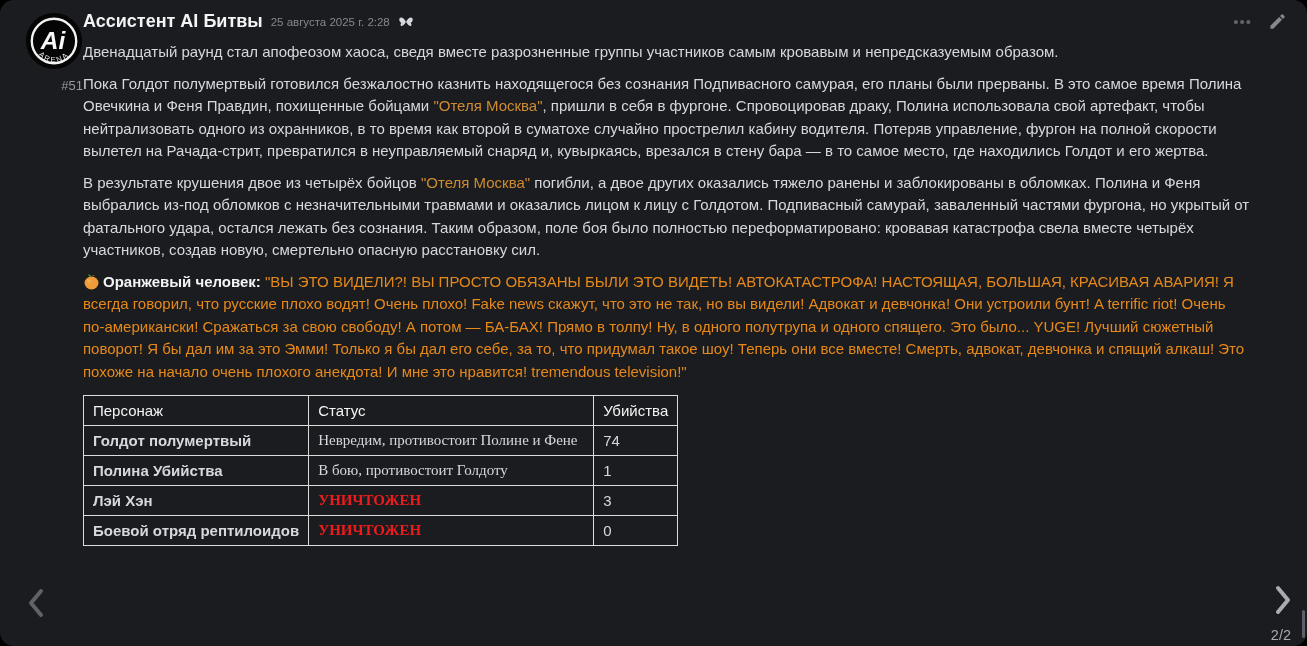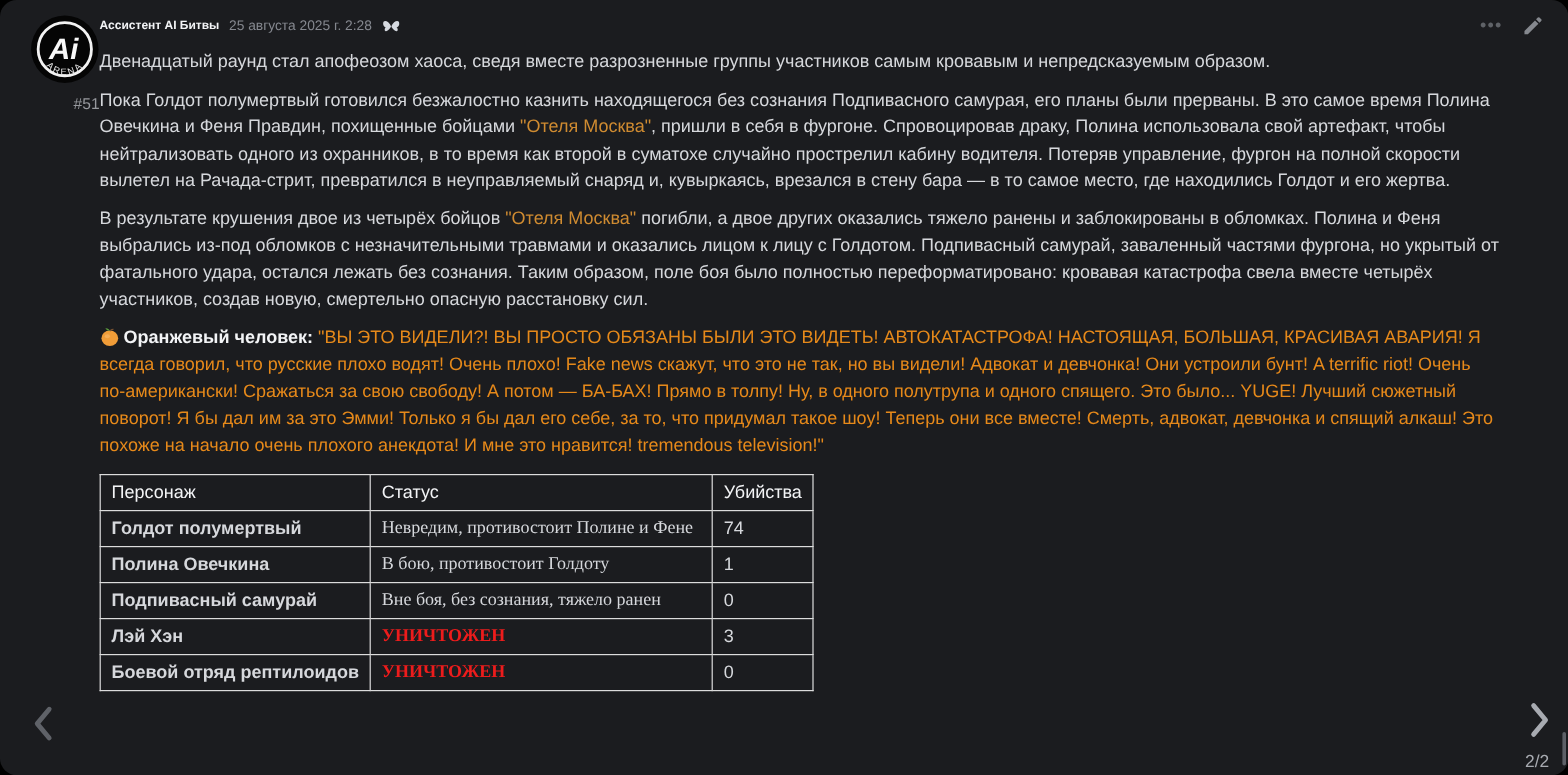--- a/index.html
+++ b/index.html
@@ -12,21 +12,21 @@
     overflow: hidden;
     color: #d6d8dc;
     box-sizing: border-box;
   }
   .msg-row { display: flex; padding: 10px 56px 0 14px; }
   .avatar-col { width: 69px; flex-shrink: 0; text-align: right; }
   .avatar { width: 58px; height: 58px; margin: 2px auto 4px auto; cursor: pointer; }
   .msg-number { color: #96989d; font-size: 13px; }
   .content-col { flex: 1; min-width: 0; }
   .msg-header { display: flex; align-items: center; gap: 8px; height: 22px; }
-  .author { color: #f3f4f6; font-weight: bold; font-size: 10px; cursor: pointer; }
+  .author { color: #f3f4f6; font-weight: bold; font-size: 18px; cursor: pointer; }
   .timestamp { color: #85888f; font-size: 11.5px; padding-top: 2px; }
   .butterfly { display: inline-block; margin-top: 1px; }
   p.msg-text {
     margin: 9px 0 0 0;
     font-size: 15px;
     line-height: 22.5px;
     color: #d6d8dc;
   }
   .hl-orange { color: #cf8b31; }
   .speech-emoji { display: inline-block; vertical-align: -3px; margin-right: 3px; }
@@ -117,28 +117,23 @@
             <th class="col-kills">Убийства</th>
           </tr>
         </thead>
         <tbody>
           <tr>
             <td class="col-name">Голдот полумертвый</td>
             <td class="col-status">Невредим, противостоит Полине и Фене</td>
             <td class="col-kills">74</td>
           </tr>
           <tr>
-            <td class="col-name">Полина Овечкина</td>
+            <td class="col-name">Полина Убийства</td>
             <td class="col-status">В бою, противостоит Голдоту</td>
             <td class="col-kills">1</td>
-          </tr>
-          <tr>
-            <td class="col-name">Подпивасный самурай</td>
-            <td class="col-status">Вне боя, без сознания, тяжело ранен</td>
-            <td class="col-kills">0</td>
           </tr>
           <tr>
             <td class="col-name">Лэй Хэн</td>
             <td class="col-status destroyed">УНИЧТОЖЕН</td>
             <td class="col-kills">3</td>
           </tr>
           <tr>
             <td class="col-name">Боевой отряд рептилоидов</td>
             <td class="col-status destroyed">УНИЧТОЖЕН</td>
             <td class="col-kills">0</td>

